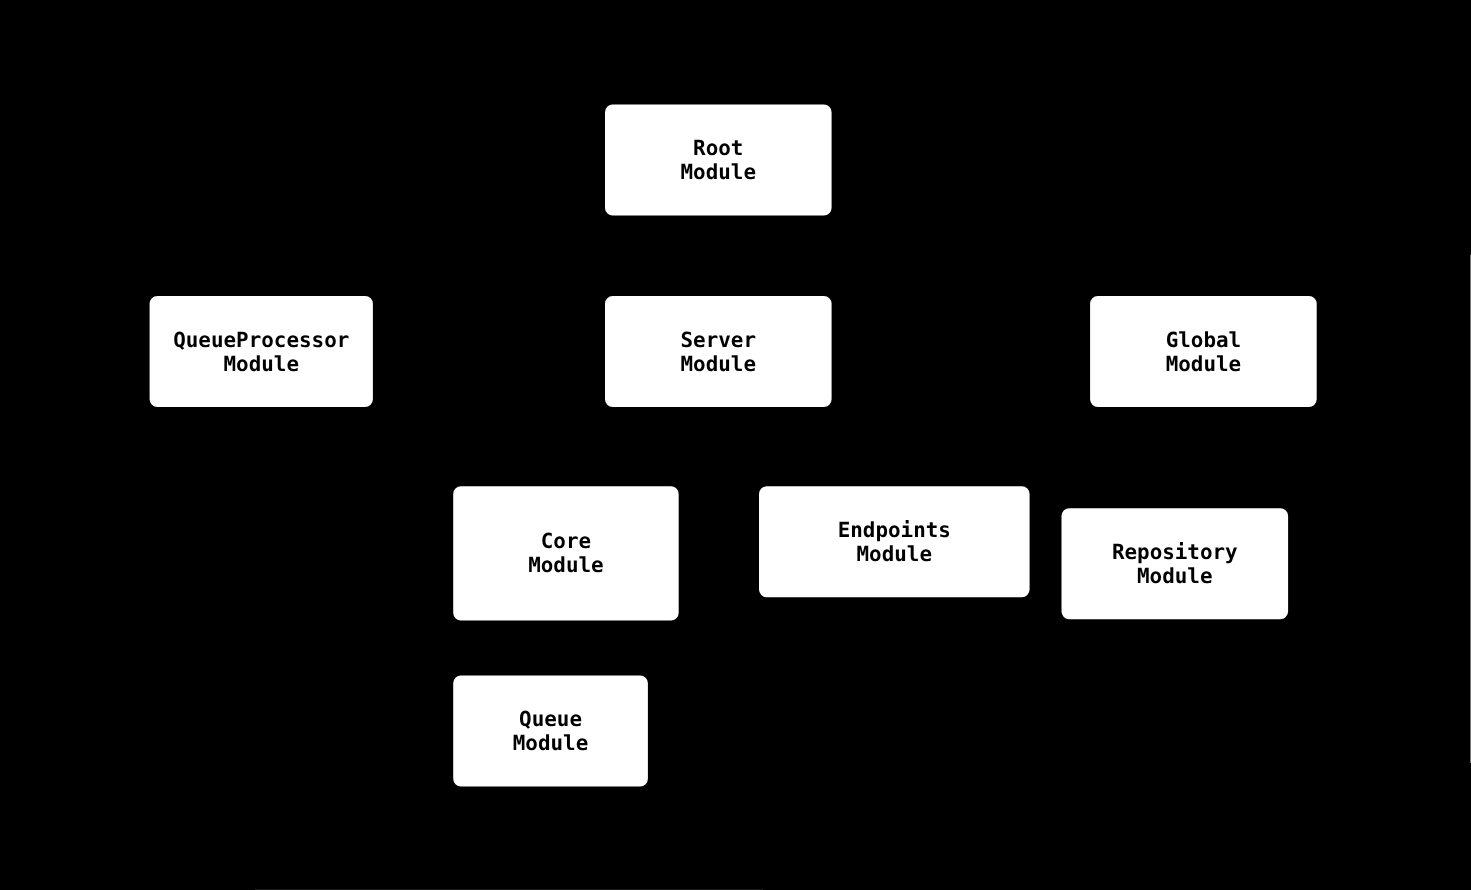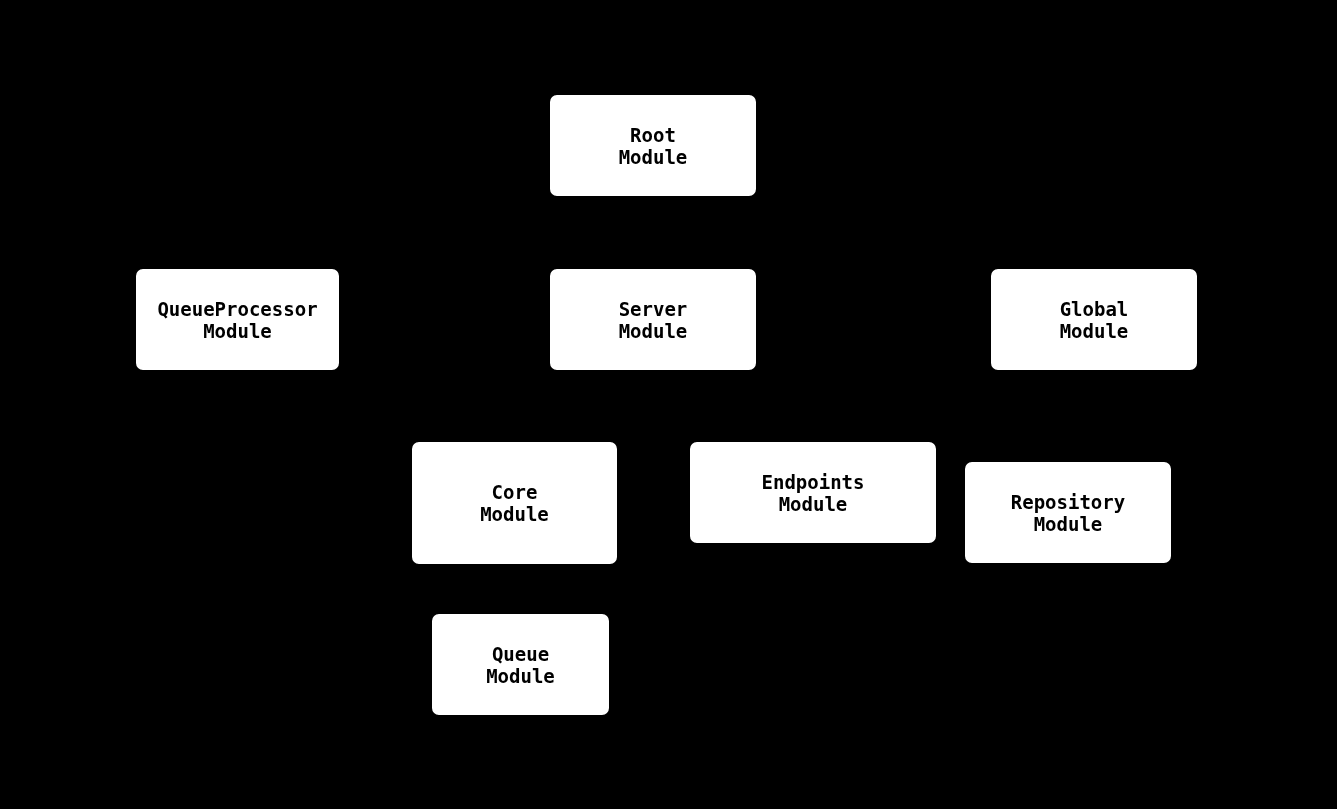--- a/index.html
+++ b/index.html
@@ -47,21 +47,21 @@
     color: #000000;
     white-space: pre-line;
   }
   .node-root         { left: 548px; top: 93px;  width: 210px; height: 105px; }
   .node-queueprocessor { left: 134px; top: 267px; width: 207px; height: 105px; text-align: center; }
   .node-server       { left: 548px; top: 267px; width: 210px; height: 105px; }
   .node-global       { left: 963px; top: 267px; width: 210px; height: 105px; margin-left: 26px; }
   .node-core         { left: 410px; top: 440px; width: 209px; height: 126px; }
   .node-endpoints    { left: 688px; top: 440px; width: 250px; height: 105px; }
   .node-repository   { left: 963px; top: 460px; width: 210px; height: 105px; }
-  .node-queue        { left: 430px; top: 612px; width: 181px; height: 105px; }
+  .node-queue        { left: 410px; top: 612px; width: 181px; height: 105px; }
 </style>
 </head>
 <body>
 
 <div class="canvas">
 
   <svg class="edges-layer" viewBox="0 0 1337 809" xmlns="http://www.w3.org/2000/svg">
 
     <g>
       <path d="M653,198 L653,252"></path>

